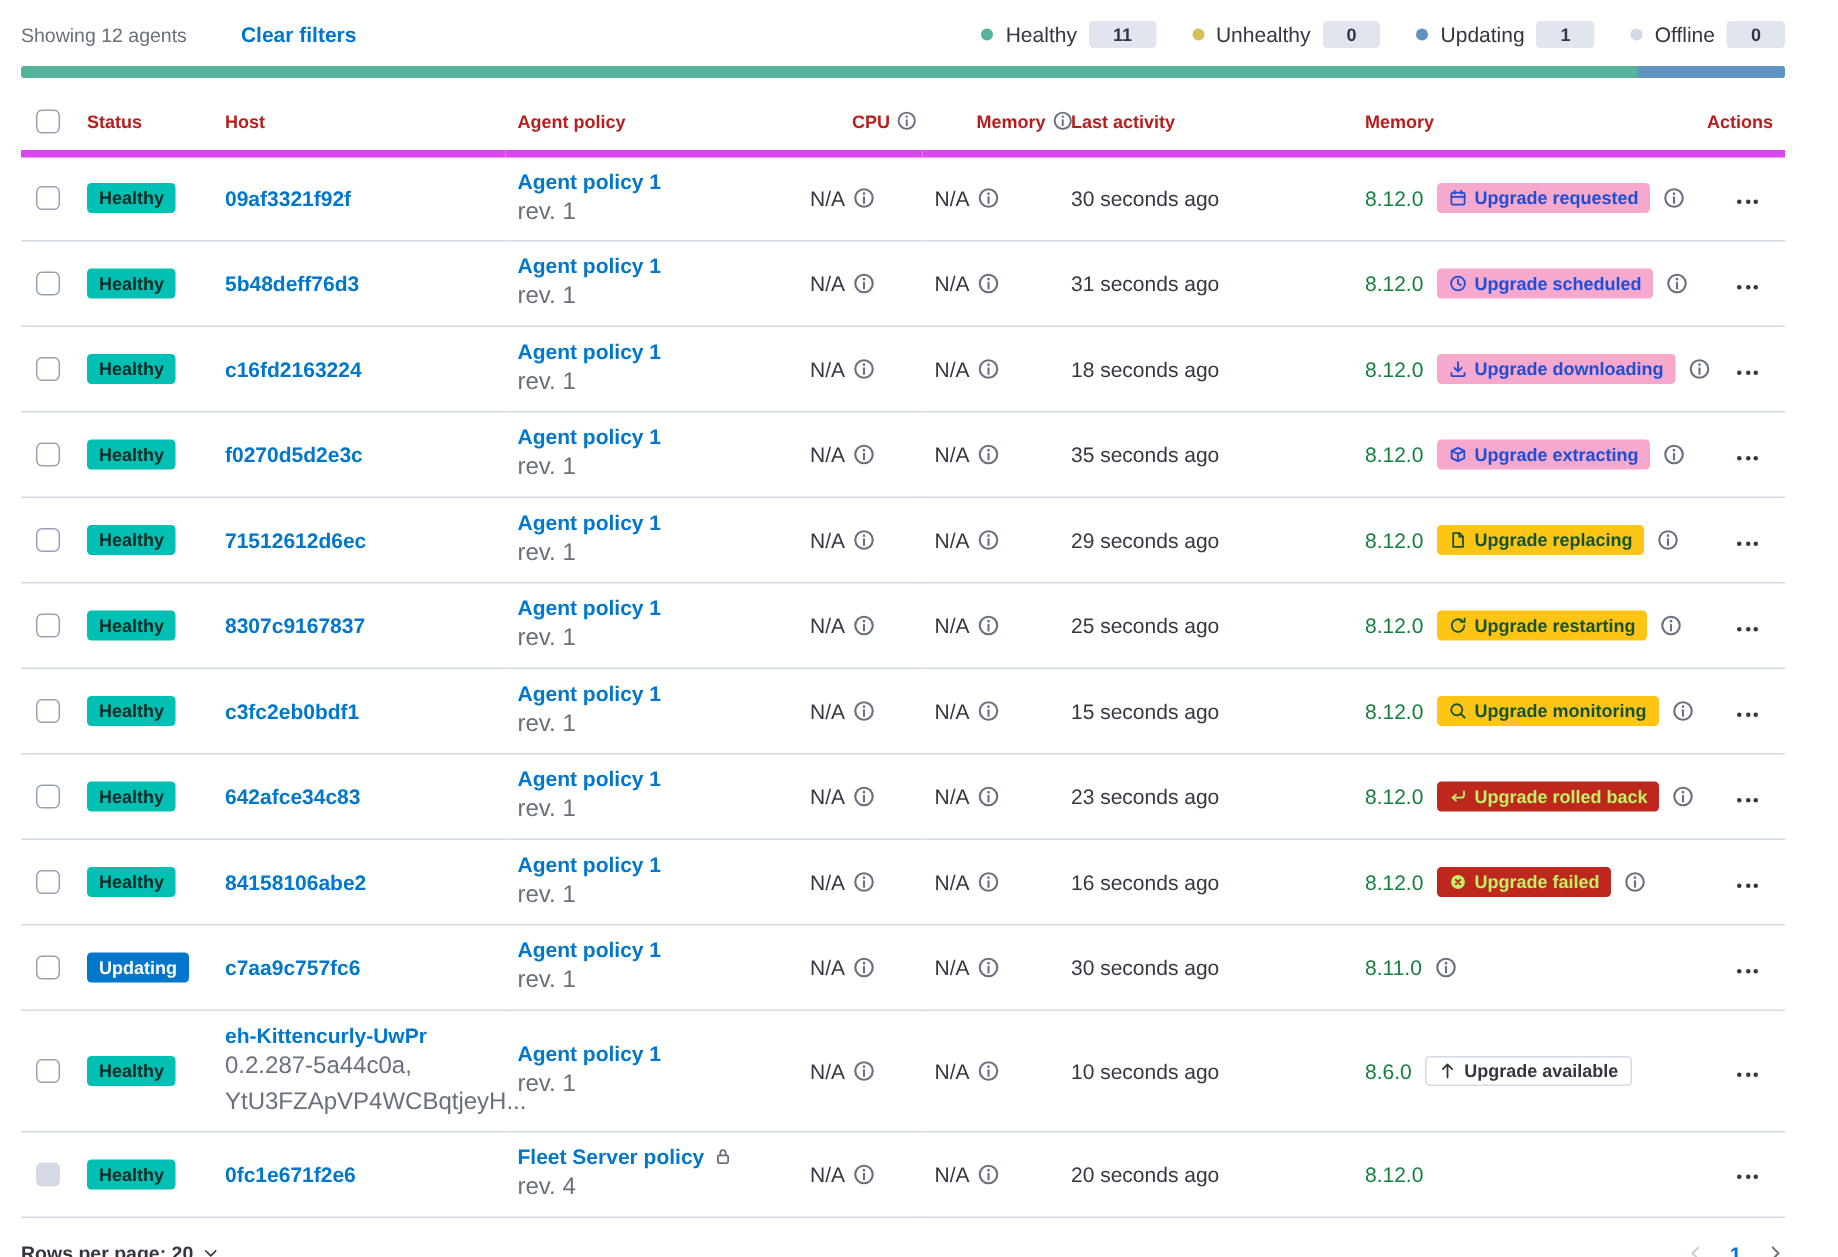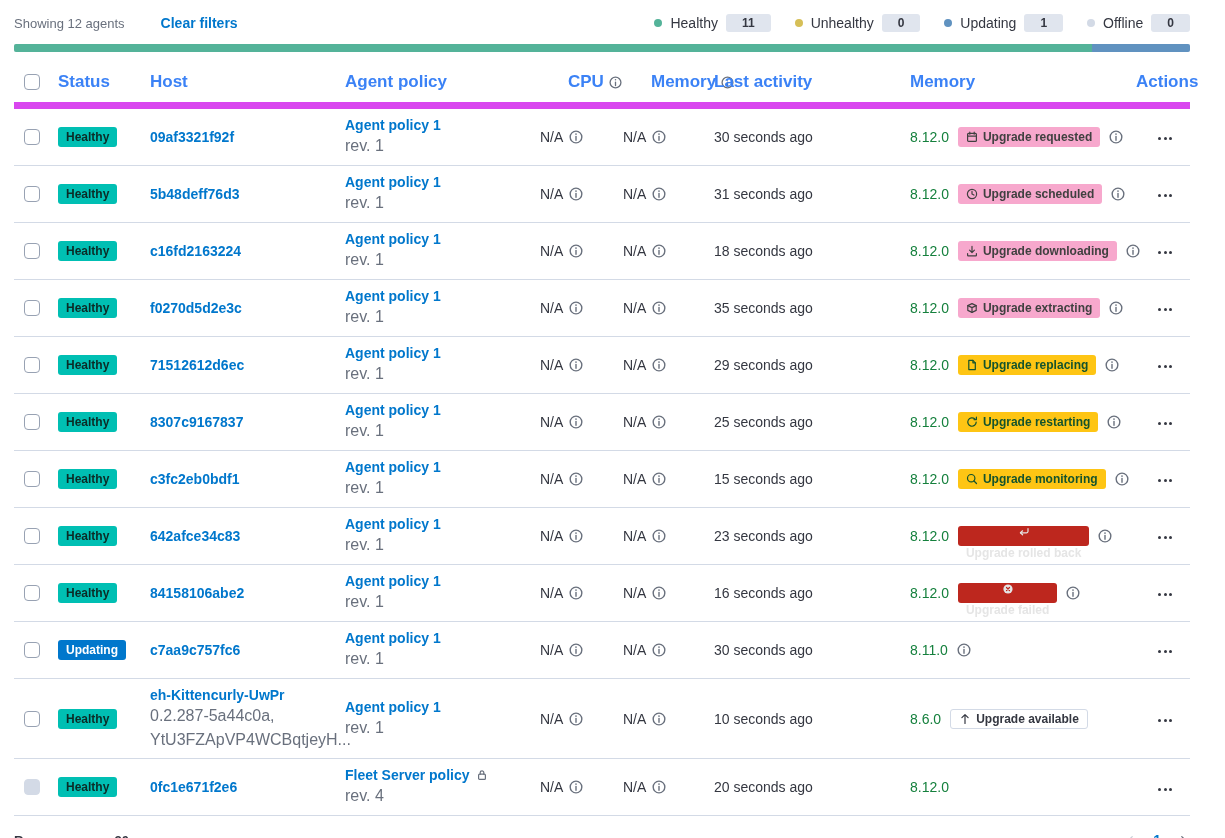--- a/index.html
+++ b/index.html
@@ -20,41 +20,41 @@
   .legend-item { display:flex; align-items:center; gap:8px; font-size:14px; color:#343741; cursor:pointer; }
   .legend-dot { width:8px; height:8px; border-radius:50%; flex:0 0 auto; }
   .legend-count { background:#E0E5EE; color:#343741; border-radius:3px; font-size:12px; font-weight:600; padding:1px 16px; line-height:16px; }
 
   
   .healthbar { display:flex; height:8px; border-radius:2px; overflow:hidden; background:#E0E5EE; }
   .healthbar .seg { height:100%; display:block; }
 
   
   table { width:100%; border-collapse:collapse; table-layout:fixed; margin-top:10px; }
-  th { text-align:left; font-size:17px; font-weight:700; color:#3b82f6; padding:10px 8px; border-bottom:7px solid #d946ef; height:40px; vertical-align:middle; }
+  th { text-align:left; font-size:12px; font-weight:700; color:#b91c1c; padding:10px 8px; border-bottom:5px solid #d946ef; height:40px; vertical-align:middle; }
   th.th-right { text-align:right; }
   td { padding:8px; border-bottom:1px solid #D3DAE6; font-size:14px; height:57px; vertical-align:middle; }
   .cell-check { padding-left:10px; width:36px; }
   .cell-actions { text-align:right; padding-right:14px; }
   .th-flex { display:inline-flex; align-items:center; gap:5px;margin-left:28px; }
 
   .checkbox { width:16px; height:16px; border:1px solid #98A2B3; border-radius:4px; background:#fff; cursor:pointer; }
   .checkbox.disabled { background:#D3DAE6; border-color:#D3DAE6; cursor:default; }
 
   .link { color:#0077CC; font-weight:600; text-decoration:none; cursor:pointer; }
   .subtext { color:#69707D; font-size:16px; margin-top:3px; line-height:1.3; }
   .policy-line { display:flex; align-items:center; gap:6px; }
   .lock { color:#69707D; display:inline-flex; }
 
   .badge { display:inline-flex; align-items:center; gap:5px; border-radius:3px; padding:0 8px; height:20px; font-size:12px; font-weight:600; white-space:nowrap; line-height:20px; }
   .badge-success { background:var(--success-badge,#00BFB3); color:#0b2b26; }
   .badge-primary { background:var(--primary-badge,#0077CC); color:#fff; }
-  .badge-accent  { background:var(--accent-badge,#F7A8CD); color:#404040; }
+  .badge-accent  { background:var(--accent-badge,#F7A8CD); color:#1d4ed8; }
   .badge-warning { background:var(--warning-badge,#FEC514); color:#14532d;justify-content:flex-end; }
-  .badge-danger  { background:var(--danger-badge,#BD271E); color:#e5e5e5;flex-direction:column; }
+  .badge-danger  { background:var(--danger-badge,#BD271E); color:#bef264; }
   .badge-hollow  { background:#fff; color:#343741; border:1px solid #D3DAE6; }
   .bicon { display:inline-flex; }
 
   .na-wrap { display:inline-flex; align-items:center; gap:6px; }
   .info { color:#69707D; display:inline-flex; cursor:pointer; }
   .version-wrap { display:flex; align-items:center; gap:9px; flex-wrap:nowrap; }
   .version-text { font-size:14px; color:#15803d; }
 
   .actions-btn { background:none; border:none; cursor:pointer; padding:6px 4px; display:inline-flex; gap:2.5px; align-items:center; }
   .adot { width:3px; height:3px; border-radius:50%; background:#343741; display:block; }

